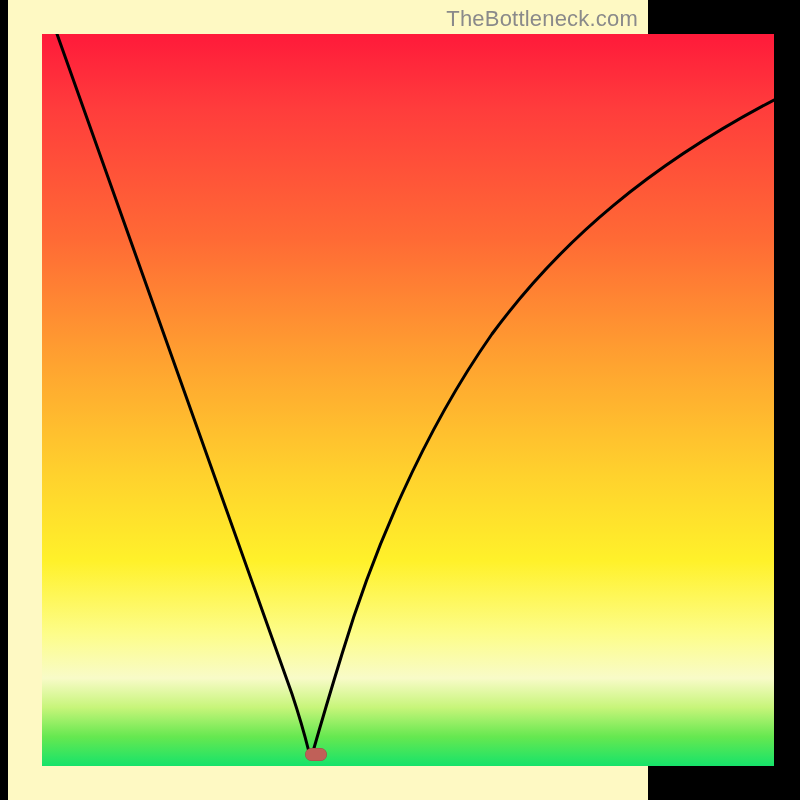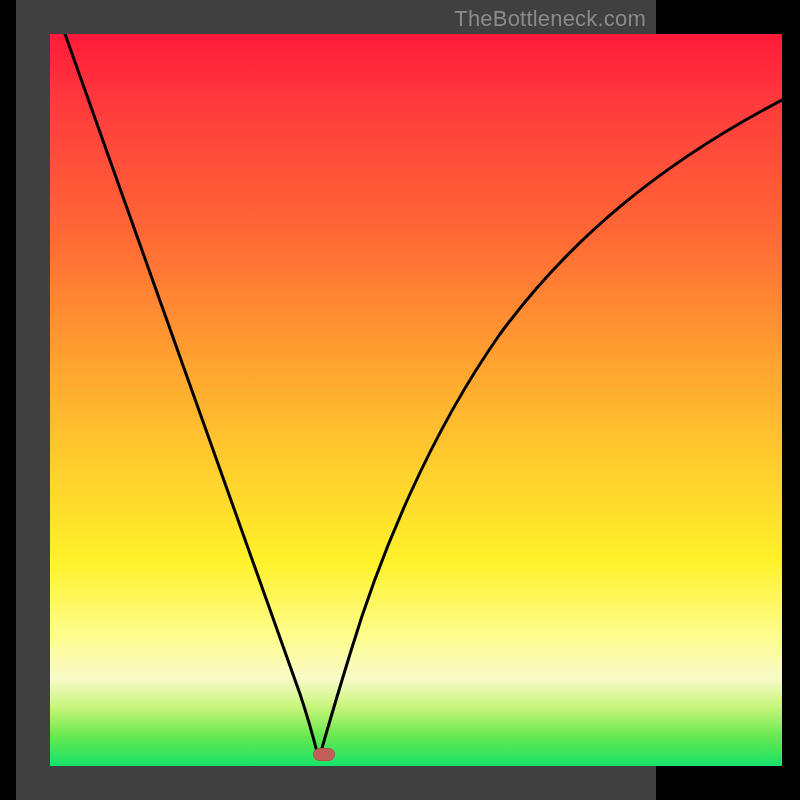--- a/index.html
+++ b/index.html
@@ -6,25 +6,25 @@
     margin: 0;
     padding: 0;
     width: 800px;
     height: 800px;
     background: #000;
     font-family: Arial, Helvetica, sans-serif;
     overflow: hidden;
   }
   .frame {
     position: absolute;
-    left: 16px;
+    left: 8px;
     top: 0;
     width: 640px;
     height: 800px;
-    background: #404040;
+    background: #fef9c3;
   }
   .plot-area {
     position: absolute;
     left: 34px;
     top: 34px;
     width: 732px;
     height: 732px;
     
     background: linear-gradient(
       to bottom,

